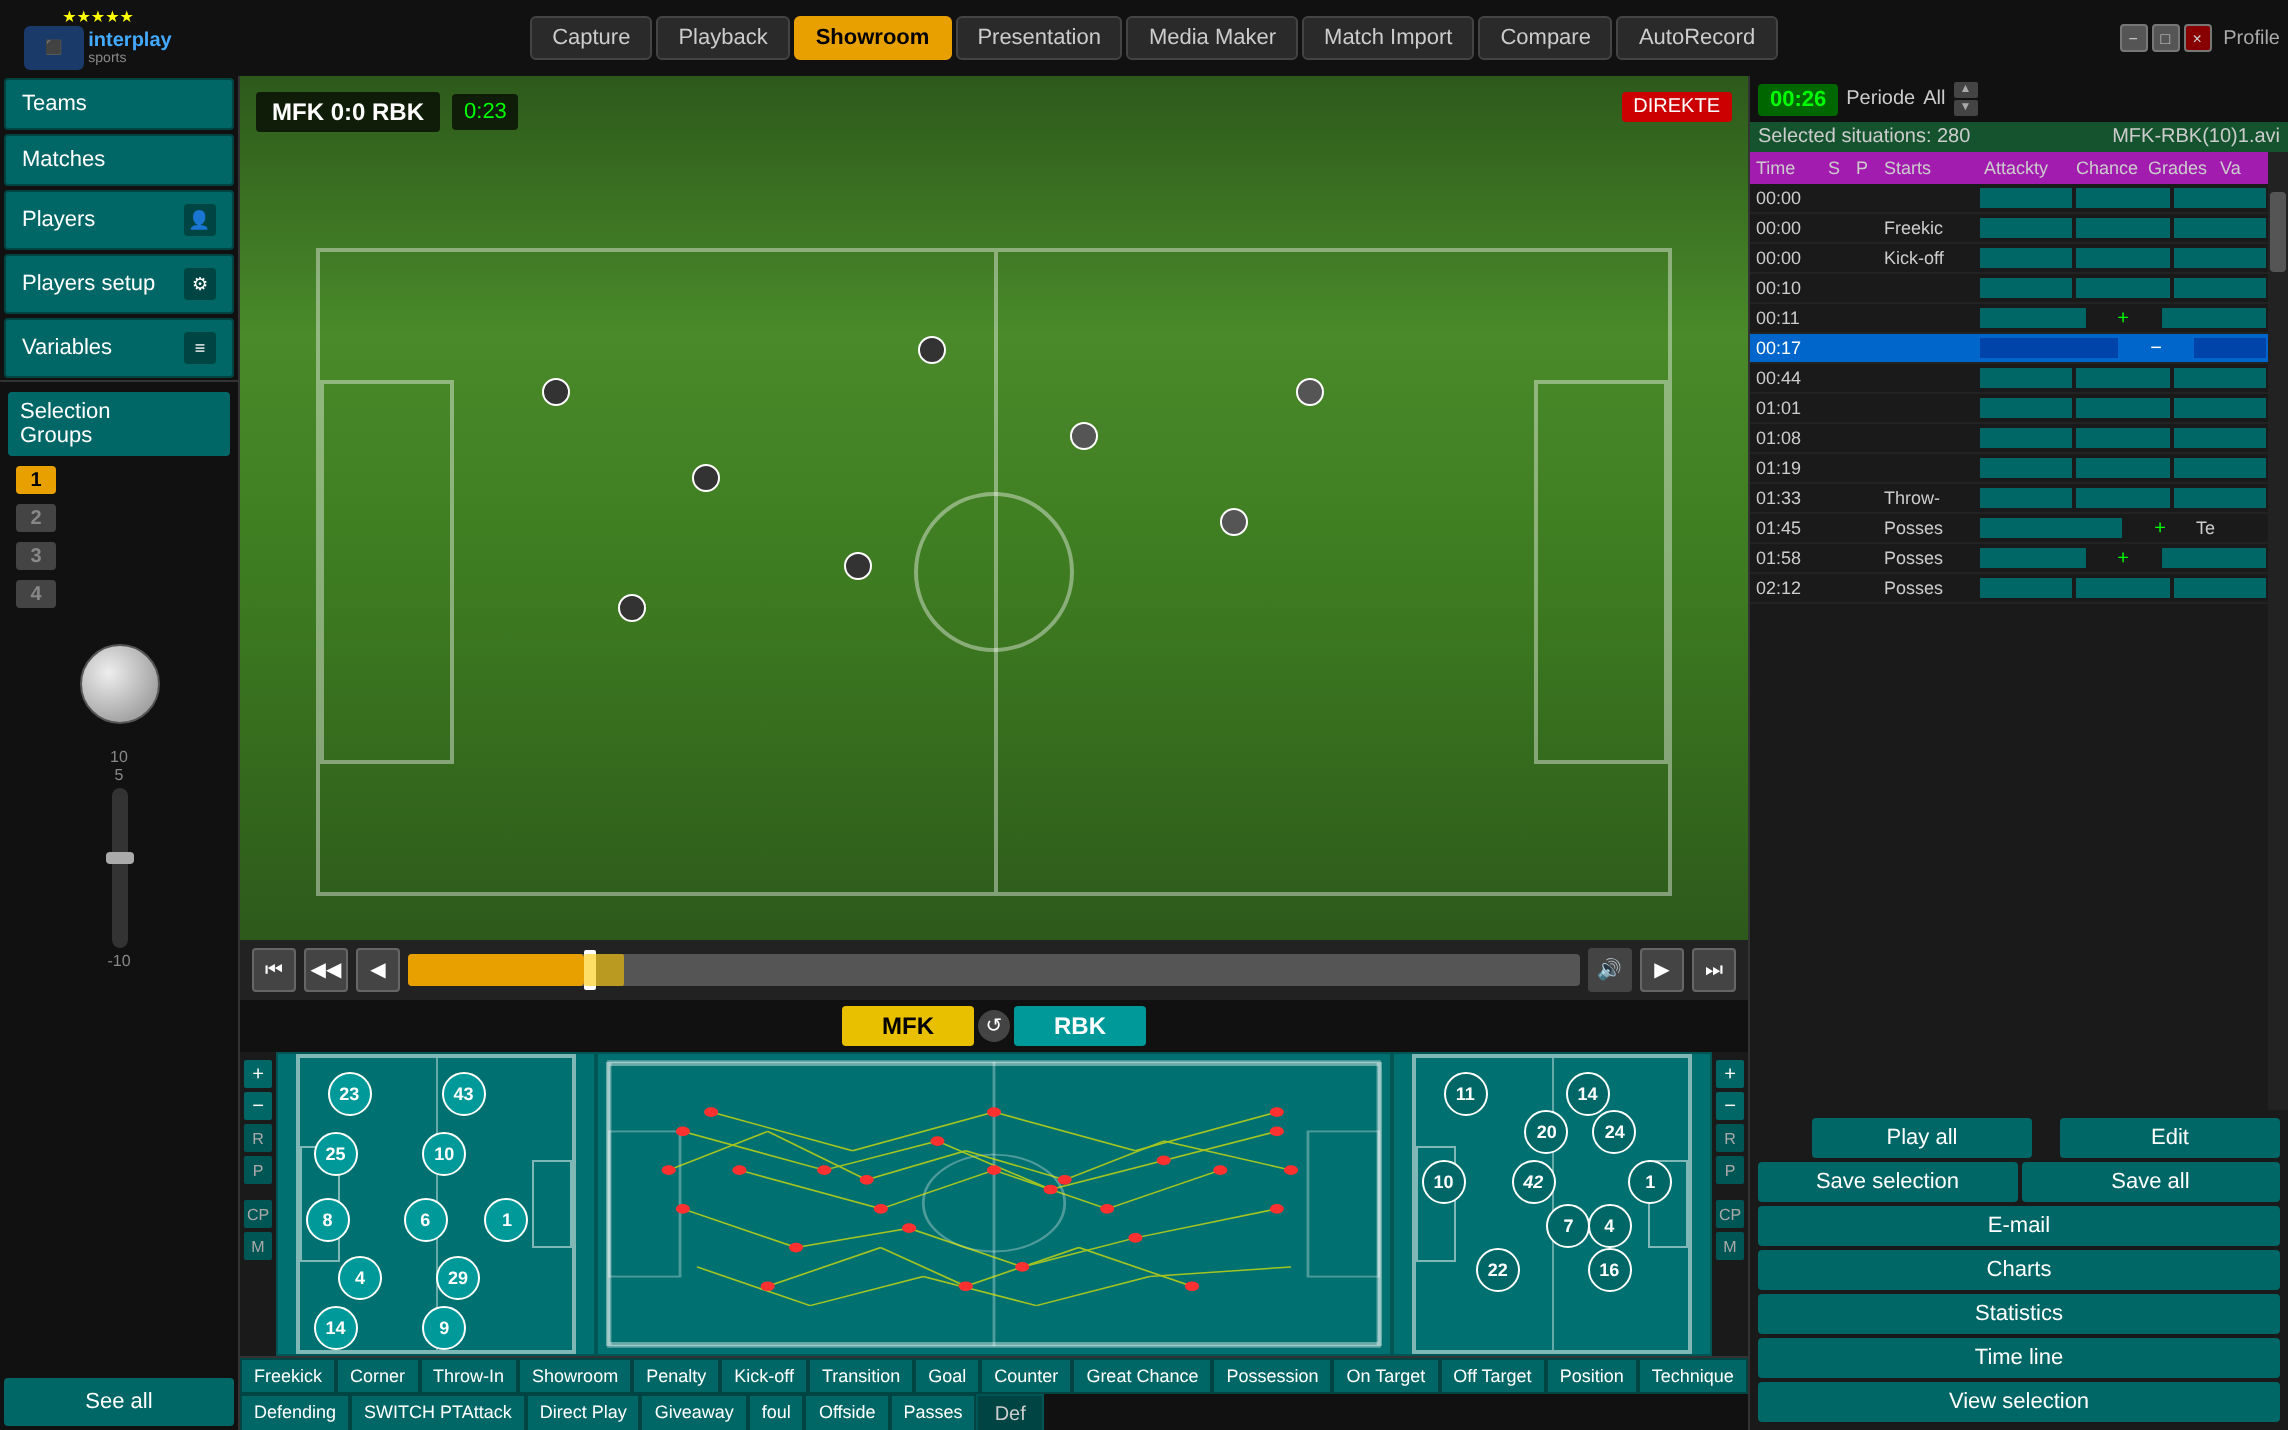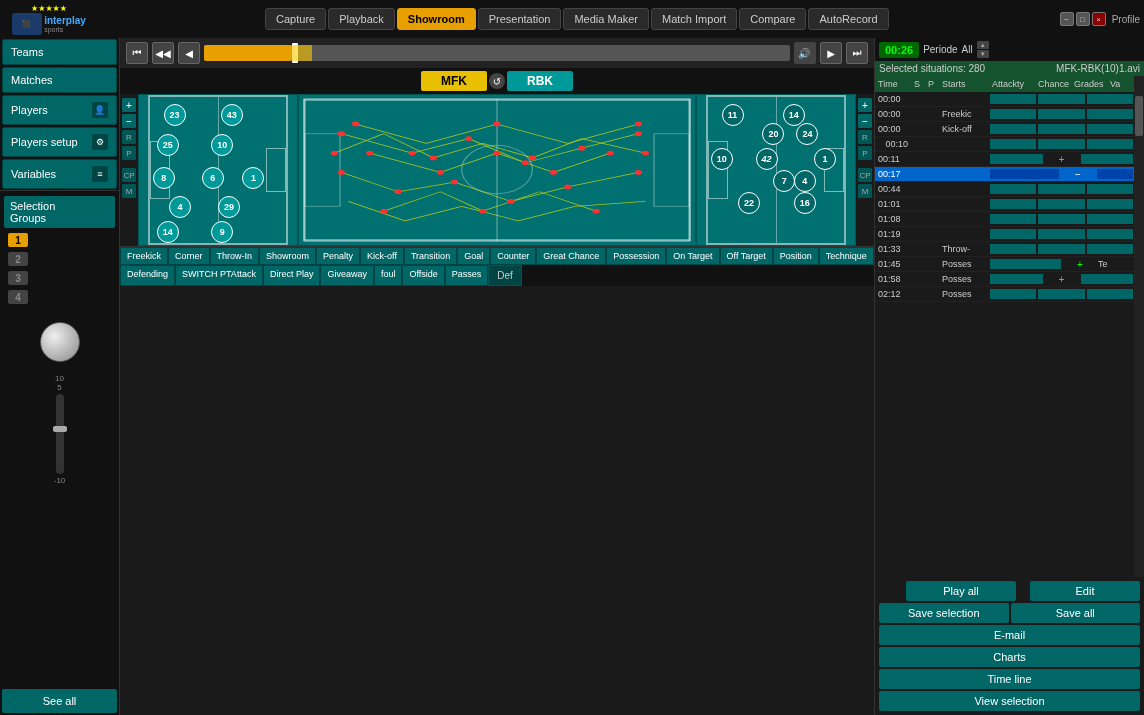--- a/index.html
+++ b/index.html
@@ -548,21 +548,21 @@
       color: #ccc;
       background: #14532d;
     }
     #situation-table {
       flex: 1;
       overflow-y: auto;
       background: #1a1a1a;
     }
     .sit-header {
       display: flex;
-      background: #14532d;
+      background: #a21caf;
       font-size: 9px;
       color: #ccc;
       padding: 2px 0;
       position: sticky;
       top: 0;
     }
     .sit-col {
       padding: 1px 3px;
       white-space: nowrap;
       overflow: hidden;
@@ -748,20 +748,47 @@
       </div>
       <div class="speed-label">-10</div>
     </div>
 
     <div style="flex:1;"></div>
     <div class="see-all-btn">See all</div>
   </div>
 
   <div id="center-area">
 
+    <div id="video-panel">
+      <div class="video-placeholder">
+
+        <div class="pitch-lines">
+          <div class="pitch-center-circle"></div>
+          <div class="pitch-center-line"></div>
+
+          <div style="position:absolute;left:0;top:20%;width:10%;height:60%;border:2px solid rgba(255,255,255,0.4);"></div>
+          <div style="position:absolute;right:0;top:20%;width:10%;height:60%;border:2px solid rgba(255,255,255,0.4);"></div>
+        </div>
+
+        <div class="player-fig" style="background:#333;top:35%;left:20%;"></div>
+        <div class="player-fig" style="background:#333;top:45%;left:30%;"></div>
+        <div class="player-fig" style="background:#333;top:55%;left:40%;"></div>
+        <div class="player-fig" style="background:#555;top:40%;left:55%;"></div>
+        <div class="player-fig" style="background:#555;top:50%;left:65%;"></div>
+        <div class="player-fig" style="background:#333;top:60%;left:25%;"></div>
+        <div class="player-fig" style="background:#555;top:35%;left:70%;"></div>
+        <div class="player-fig" style="background:#333;top:30%;left:45%;"></div>
+
+        <div class="video-overlay-top">
+          <div class="score-box">MFK 0:0 RBK</div>
+          <div class="timer-box">0:23</div>
+        </div>
+        <div class="direkte-badge">DIREKTE</div>
+      </div>
+    </div>
 
     <div id="video-controls">
       <div class="ctrl-btn">⏮</div>
       <div class="ctrl-btn">◀◀</div>
       <div class="ctrl-btn">◀</div>
       <div class="progress-bar">
         <div class="progress-fill"></div>
         <div class="progress-thumb"></div>
 
         <div style="position:absolute;left:15%;top:0;width:20px;height:100%;background:rgba(255,200,0,0.6);border-radius:1px;"></div>
@@ -1008,21 +1035,21 @@
           <div class="sit-cell" style="width:36px;">00:00</div>
           <div class="sit-cell" style="width:14px;"></div>
           <div class="sit-cell" style="width:14px;"></div>
           <div class="sit-cell" style="width:50px;">Kick-off</div>
           <div class="teal-cell" style="width:46px;"></div>
           <div class="teal-cell" style="width:36px;"></div>
           <div class="teal-cell" style="width:36px;"></div>
         </div>
 
         <div class="sit-row">
-          <div class="sit-cell" style="width:36px;text-align:right;">00:10</div>
+          <div class="sit-cell" style="width:36px;">00:10</div>
           <div class="sit-cell" style="width:14px;"></div>
           <div class="sit-cell" style="width:14px;"></div>
           <div class="sit-cell" style="width:50px;"></div>
           <div class="teal-cell" style="width:46px;"></div>
           <div class="teal-cell" style="width:36px;"></div>
           <div class="teal-cell" style="width:36px;"></div>
         </div>
 
         <div class="sit-row">
           <div class="sit-cell" style="width:36px;">00:11</div>
@@ -1134,17 +1161,18 @@
       <div style="display:flex;gap:14px;margin-left:27px;">
         <div class="action-btn" style="flex:1;">Play all</div>
         <div class="action-btn" style="flex:1;">Edit</div>
       </div>
       <div style="display:flex;gap:2px;">
         <div class="action-btn" style="flex:1;">Save selection</div>
         <div class="action-btn" style="flex:1;">Save all</div>
       </div>
       <div class="action-btn">E-mail</div>
       <div class="action-btn">Charts</div>
+      <div class="action-btn">Statistics</div>
       <div class="action-btn">Time line</div>
       <div class="action-btn">View selection</div>
     </div>
   </div>
 </div>
 
 </body></html>

